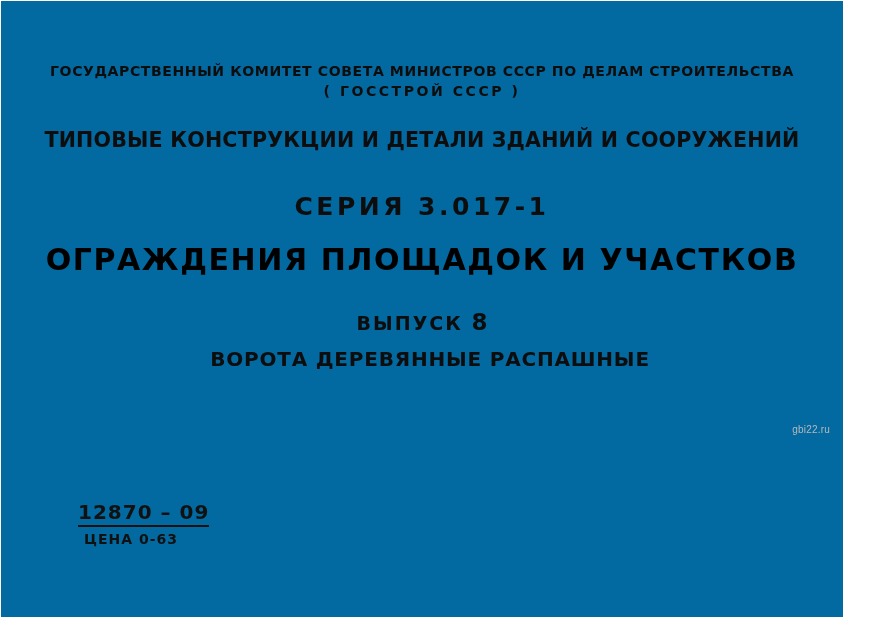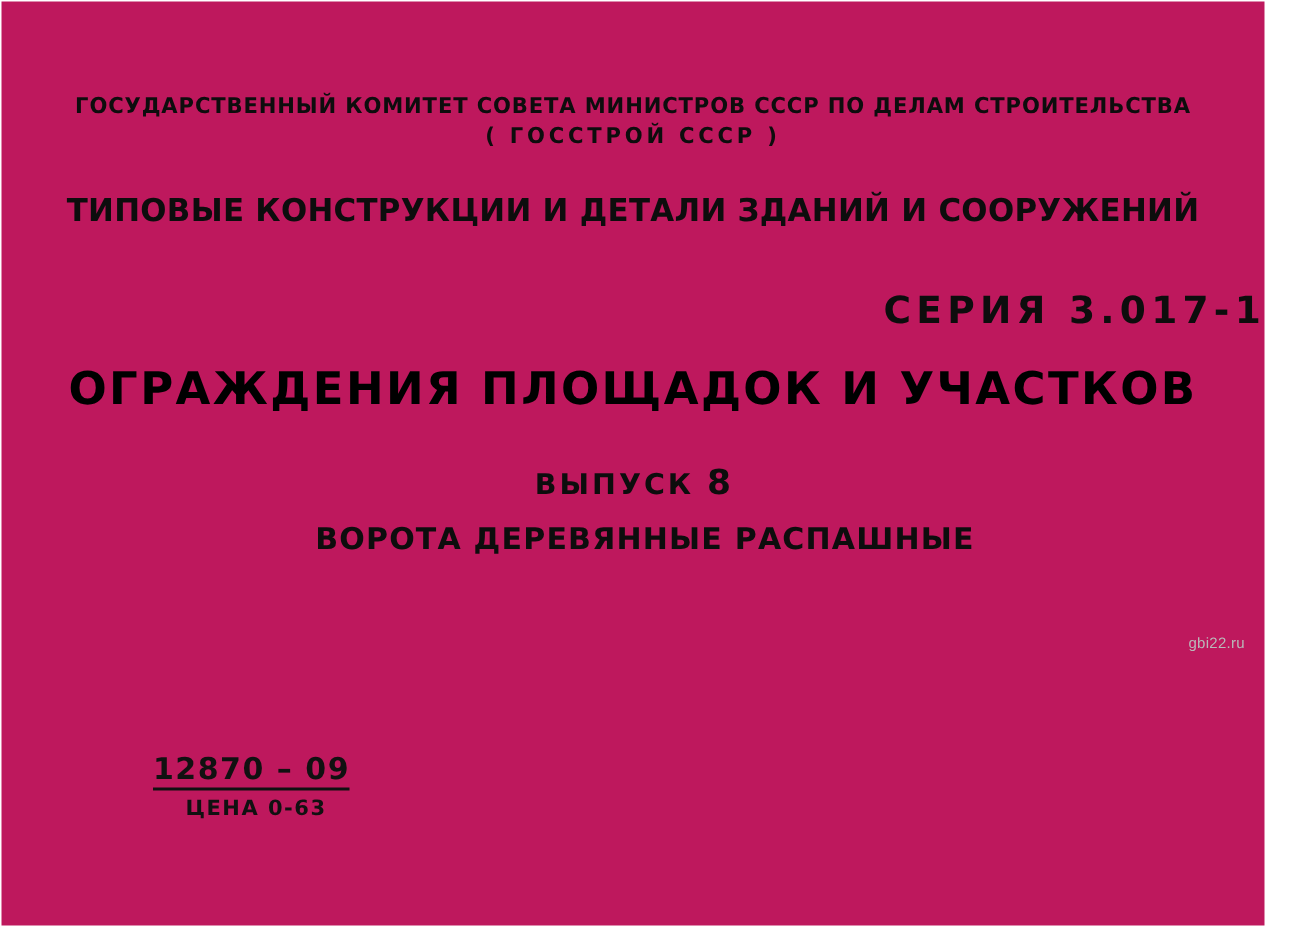--- a/index.html
+++ b/index.html
@@ -11,21 +11,21 @@
     width: 876px;
     height: 618px;
     overflow: hidden;
     font-family: "Liberation Sans", sans-serif;
     color: #111111;
   }
   .page {
     position: relative;
     width: 844px;
     height: 618px;
-    background: #be185d;
+    background: #0369a1;
   }
   
   .page::after {
     content: "";
     position: absolute;
     inset: 0;
     pointer-events: none;
     box-shadow: inset 0 0 0 1px #ffffff;
   }
 
@@ -62,21 +62,20 @@
     transform: scaleX(0.98);
   }
 
   .series-no {
     margin-top: 40px;
     font-family: "DejaVu Sans", sans-serif;
     font-weight: bold;
     font-size: 25px;
     letter-spacing: 3.5px;
     color: #0d0d0d;
-    text-align: right;
   }
 
   .main-title {
     margin-top: 22px;
     font-family: "DejaVu Sans", sans-serif;
     font-weight: bold;
     color: #000000;
     line-height: 1.14;
   }
   .main-title .mt1 {
@@ -109,25 +108,24 @@
     letter-spacing: 0.8px;
     line-height: 1.35;
     color: #0d0d0d;
     padding-left: 16px;
   }
 
   .stamp {
     position: absolute;
     left: 78px;
     top: 500px;
-    text-align: center;
+    text-align: left;
     font-family: "DejaVu Sans", sans-serif;
     font-weight: bold;
     color: #111111;
-    margin-left: 24px;
   }
   .stamp .code {
     font-size: 20px;
     letter-spacing: 1px;
     border-bottom: 2px solid #111111;
     display: inline-block;
     padding-bottom: 1px;
   }
   .stamp .price {
     margin-top: 4px;

